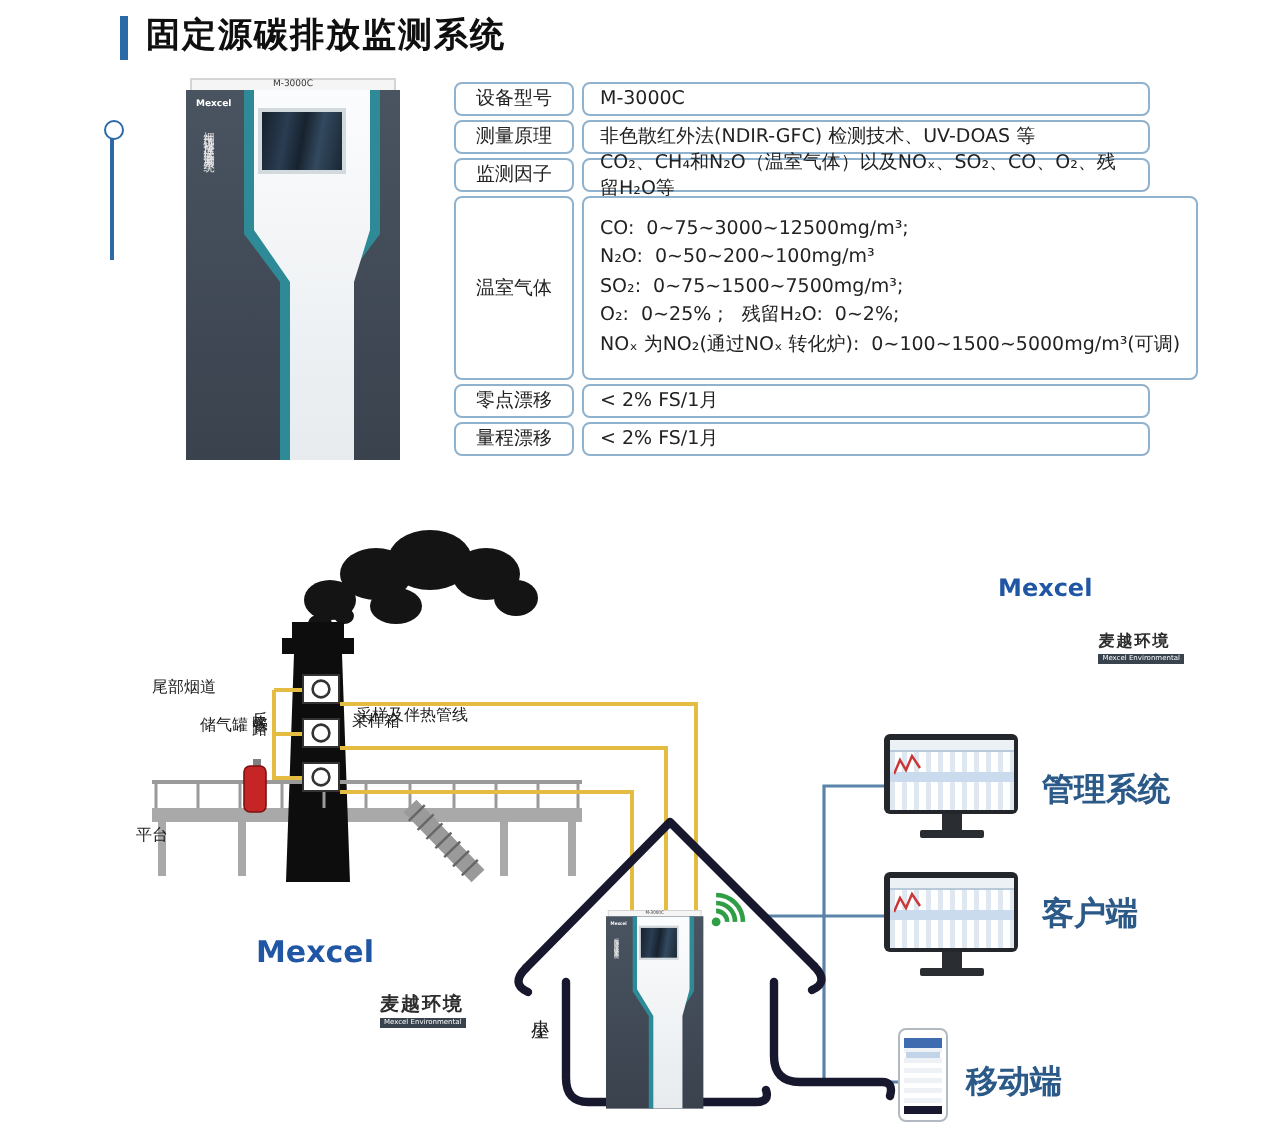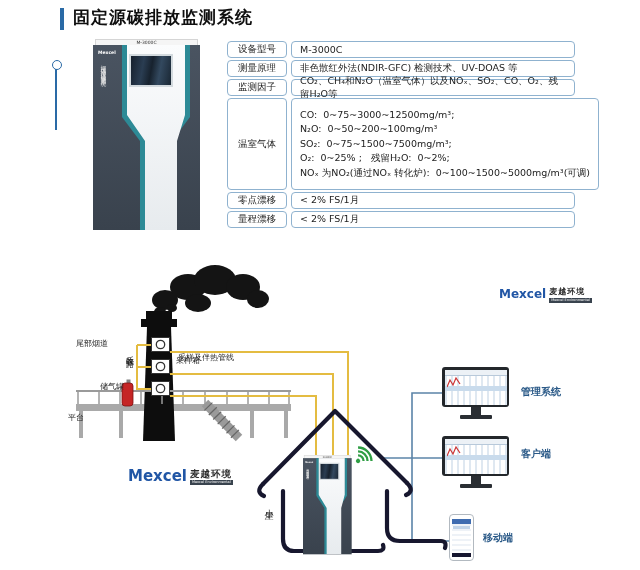--- a/index.html
+++ b/index.html
@@ -33,25 +33,25 @@
              clip-path:polygon(29px 0,35px 0,35px 68px,53px 94px,53px 185px,47px 185px,47px 96px,29px 72px);}
   .cab-teal-r{position:absolute;inset:0;background:#2d8a96;
              clip-path:polygon(91px 0,97px 0,97px 72px,79px 96px,79px 185px,73px 185px,73px 94px,91px 68px);}
   .cab-screen{position:absolute;left:36px;top:9px;width:44px;height:33px;border:2px solid #d3dade;box-sizing:border-box;
              background:linear-gradient(100deg,#16202c,#2a3d52 30%,#17222e 50%,#33495f 70%,#1a2734);}
   .cab-brand{position:absolute;left:5px;top:5px;font-size:4.5px;color:#ffffff;font-weight:bold;}
   .cab-side{position:absolute;left:8px;top:16px;writing-mode:vertical-rl;font-size:5.5px;color:#e9e9e9;letter-spacing:1px;}
   
   .dlabel{font-size:8px;color:#1c1c1c;}
   .vtext{writing-mode:vertical-rl;letter-spacing:1.5px;}
-  .ep-label{font-size:10px;font-weight:bold;color:#2b5a88;text-align:right;}
+  .ep-label{font-size:16px;font-weight:bold;color:#2b5a88;text-align:right;}
   
   .logo{display:flex;gap:3px;align-items:flex-start;}
   .mex{font-size:15px;font-weight:bold;color:#2156a5;line-height:1;}
-  .cn{font-size:9.5px;font-weight:bold;color:#2d2d2d;letter-spacing:1px;line-height:1;}
+  .cn{font-size:9.5px;font-weight:bold;color:#2d2d2d;letter-spacing:1px;line-height:1;margin-top:29px;}
   .tag{margin-top:1.5px;background:#39434e;color:#fff;font-size:3.5px;line-height:1.5;padding:0 2px;width:fit-content;white-space:nowrap;}
   .logo-tr .mex{font-size:12px;} .logo-tr .cn{font-size:8px;}
   
   .monitor{left:442px;width:67px;}
   .mon-frame{height:40px;background:#23272b;border-radius:3px;padding:2.5px;box-sizing:border-box;}
   .mon-screen{width:100%;height:100%;position:relative;overflow:hidden;
               background:repeating-linear-gradient(90deg,#dfe8f1 0 2.5px,#ffffff 2.5px 6px);}
   .scr-head{position:absolute;top:0;left:0;right:0;height:5px;background:#ecf1f6;border-bottom:1px solid #b8c9da;}
   .scr-band{position:absolute;top:16px;left:0;right:0;height:5px;background:#c9dbec;}
   .scr-zig{position:absolute;left:2px;top:6px;}
@@ -238,21 +238,21 @@
     <div class="cab-screen"></div>
     <div class="cab-brand">Mexcel</div>
     <div class="cab-side vtext">烟气碳排放连续监测系统</div>
   </div>
 </div>
 
 <div class="abs dlabel" style="left:76px;top:338px;">尾部烟道</div>
 <div class="abs dlabel vtext" style="left:123px;top:349px;">反吹管路</div>
 <div class="abs dlabel" style="left:176px;top:355px;">采样箱</div>
 <div class="abs dlabel" style="left:178px;top:352px;">采样及伴热管线</div>
-<div class="abs dlabel" style="left:100px;top:381px;">储气罐</div>
+<div class="abs dlabel" style="left:100px;top:357px;">储气罐</div>
 <div class="abs dlabel" style="left:68px;top:412px;">平台</div>
 <div class="abs dlabel vtext" style="left:262px;top:502px;font-size:9px;">小屋</div>
 
 <div class="abs logo" style="left:128px;top:469px;">
   <span class="mex">Mexcel</span>
   <span style="display:flex;flex-direction:column;">
     <span class="cn">麦越环境</span>
     <span class="tag">Mexcel Environmental</span>
   </span>
 </div>

